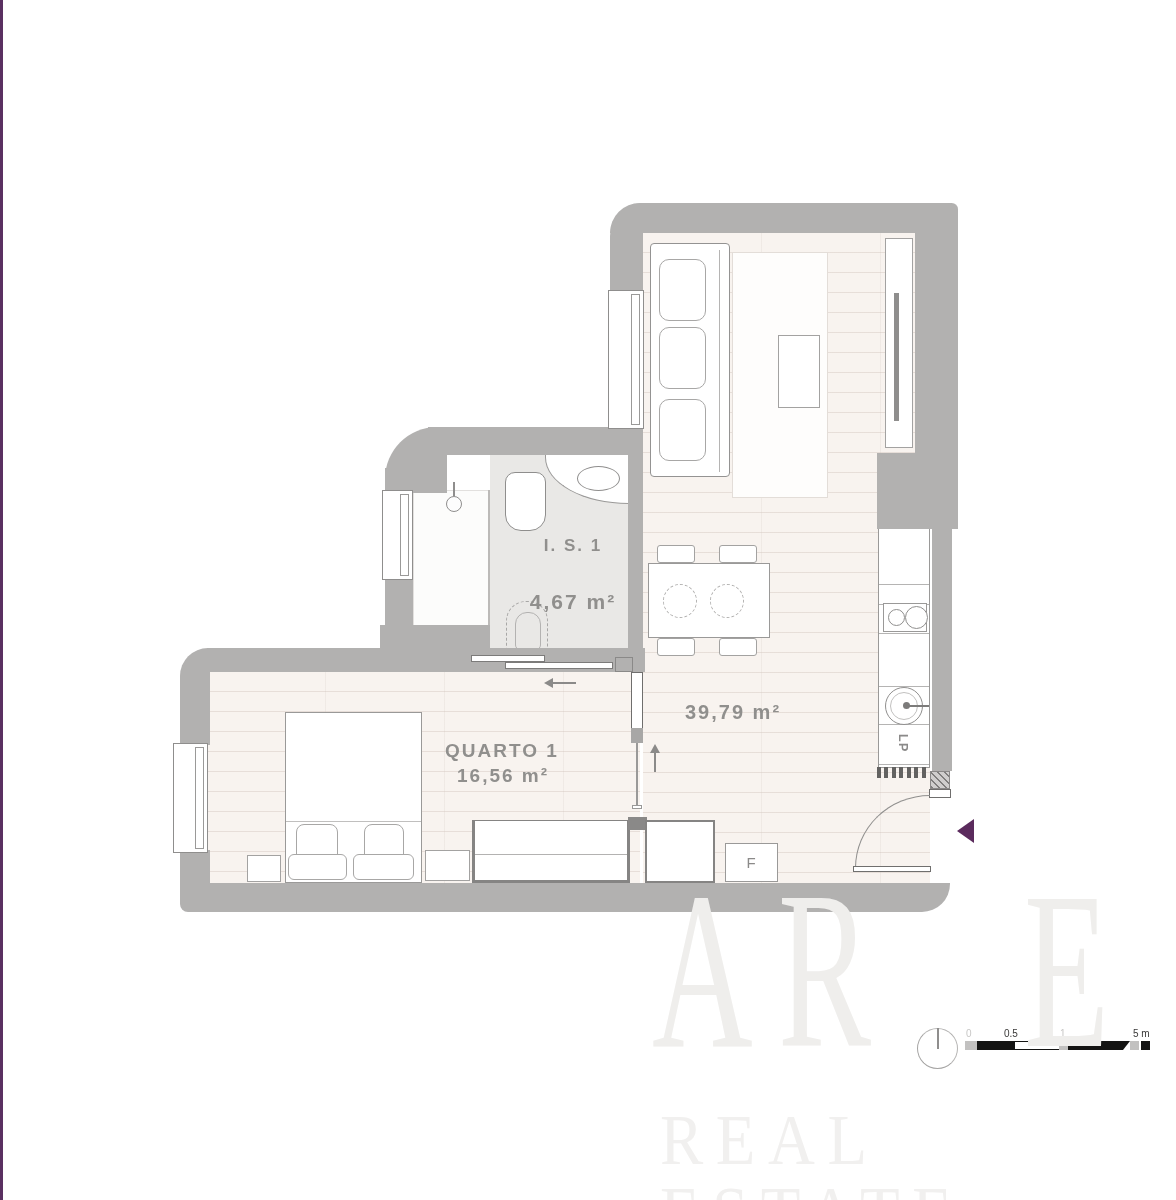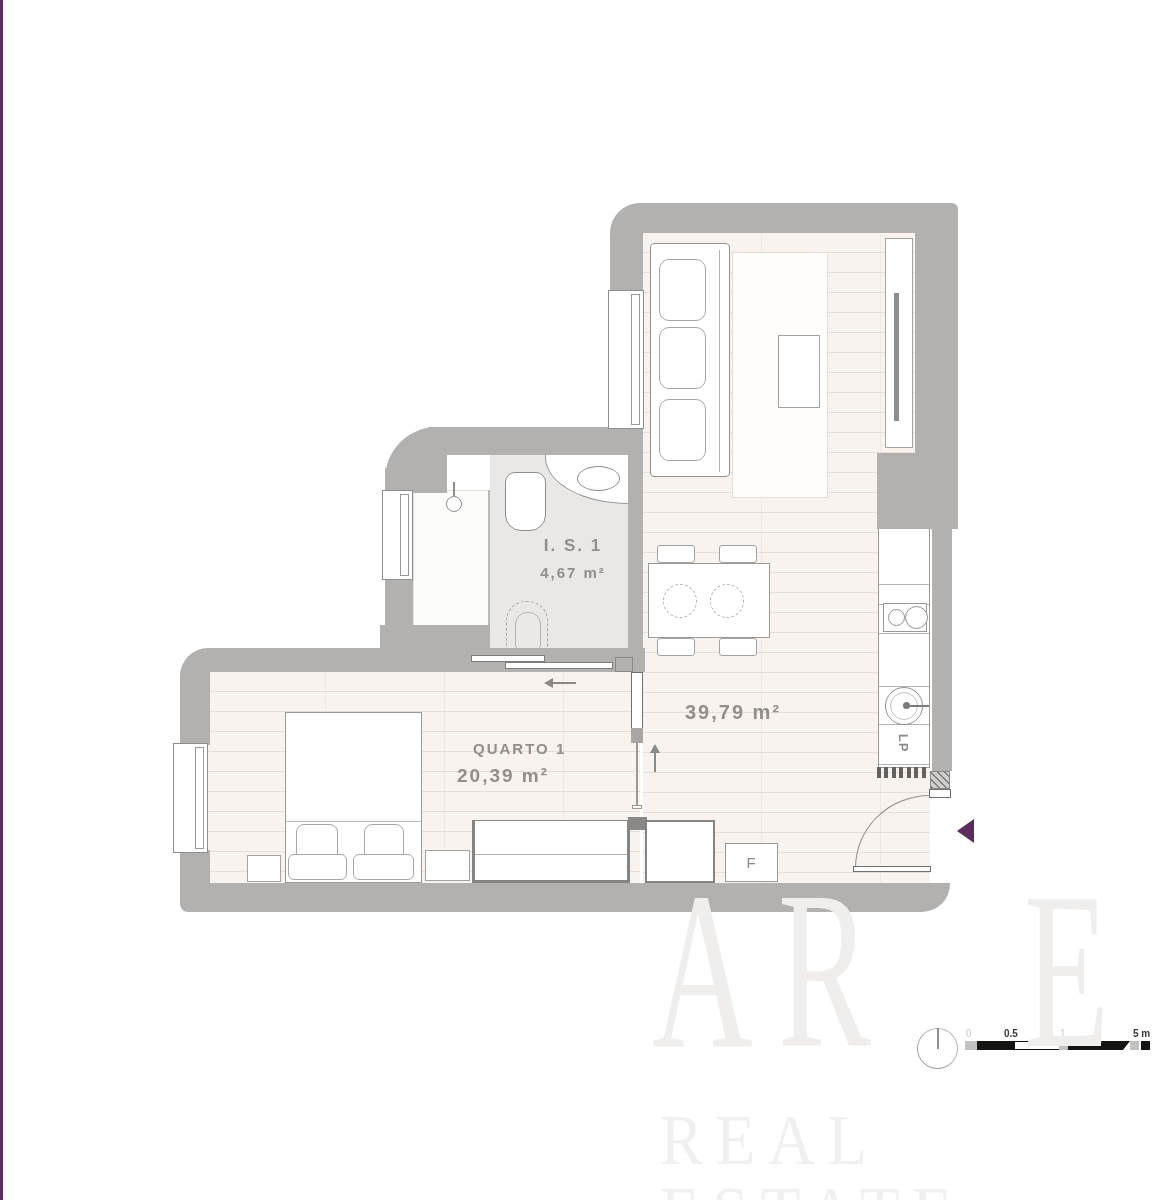--- a/index.html
+++ b/index.html
@@ -132,32 +132,32 @@
      border:3px solid #858483;border-top-width:1px;}
   [data-name="wardrobe-shelf-line"]{position:absolute;left:0;top:33px;width:100%;height:1px;background:#b3b2b1;}
   [data-name="wardrobe-post"]{left:628px;top:817px;width:19px;height:13px;background:#8a8988;}
   [data-name="wardrobe-2"]{left:645px;top:820px;width:70px;height:63px;background:#fff;border:2px solid #858483;}
   [data-name="fridge-box"]{left:725px;top:843px;width:53px;height:39px;background:#fff;border:1px solid #9a9998;
      display:flex;align-items:center;justify-content:center;color:#8b8a89;font-size:15px;letter-spacing:1px;}
 
   
   .roomlabel{color:#908f8d;font-weight:600;letter-spacing:2px;}
   [data-name="label-is1-name"]{left:488px;top:536px;width:170px;text-align:center;font-size:17px;}
-  [data-name="label-is1-area"]{left:488px;top:564px;width:170px;text-align:center;font-size:15px;}
-  [data-name="label-quarto-name"]{left:473px;top:740px;width:220px;font-size:15px;}
+  [data-name="label-is1-area"]{left:488px;top:590px;width:170px;text-align:center;font-size:21px;}
+  [data-name="label-quarto-name"]{left:445px;top:740px;width:220px;font-size:19px;}
   [data-name="label-quarto-area"]{left:457px;top:765px;width:220px;font-size:19px;}
   [data-name="label-sala-name"]{left:685px;top:676px;width:280px;font-size:20px;letter-spacing:1.5px;}
   [data-name="label-sala-area"]{left:685px;top:701px;width:220px;font-size:20px;}
 
   
   [data-name="north-circle-icon"]{left:917px;top:1028px;width:41px;height:41px;border:1px solid #b5b4b3;border-radius:50%;
      border-left-color:#a5a4a3;border-bottom-color:#a5a4a3;}
   [data-name="north-needle"]{left:937px;top:1028px;width:1.5px;height:21px;background:#8f8e8d;}
   .sb-label{position:absolute;top:0;font-size:10px;}
-  .sb-light{color:#c8c7c6;} .sb-dark{color:#3a3938;font-weight:700;text-align:center;}
+  .sb-light{color:#c8c7c6;} .sb-dark{color:#3a3938;font-weight:400;text-align:center;}
   [data-name="scale-bar"]{left:963px;top:1028px;width:200px;height:24px;}
   [data-name="scale-bar-track"]{position:absolute;left:2px;top:13px;height:9px;display:flex;}
   .sbseg{height:9px;}
   .sb-gray{background:#c2c1c0;} .sb-black{background:#141413;}
   .sb-white{background:#fff;border-top:1.5px solid #141413;border-bottom:1.5px solid #141413;box-sizing:border-box;}
   .sb-slant{clip-path:polygon(0 0,100% 0,calc(100% - 7px) 100%,0 100%);}
 
   
   .wm{color:#efeeec;font-family:"Liberation Serif","DejaVu Serif",serif;line-height:1;z-index:9;
       transform-origin:left top;pointer-events:none;}
@@ -283,21 +283,21 @@
   <div class="abs" data-name="interior-door-leaf"></div>
   <div class="abs" data-name="interior-door-block"></div>
   <div class="abs" data-name="interior-door-line"></div>
   <div class="abs" data-name="interior-door-tick"></div>
   <div class="abs" data-name="entry-arrow-line"></div>
   <div class="abs" data-name="entry-arrow-head-icon"></div>
 
   <div class="abs roomlabel" data-name="label-is1-name">I. S. 1</div>
   <div class="abs roomlabel" data-name="label-is1-area">4,67 m²</div>
   <div class="abs roomlabel" data-name="label-quarto-name">QUARTO 1</div>
-  <div class="abs roomlabel" data-name="label-quarto-area">20,39 m²</div>
+  <div class="abs roomlabel" data-name="label-quarto-area">16,56 m²</div>
   <div class="abs roomlabel" data-name="label-sala-area">39,79 m²</div>
 
   <div class="abs" data-name="north-circle-icon"></div>
   <div class="abs" data-name="north-needle"></div>
   <div class="abs" data-name="scale-bar">
     <span class="sb-label sb-light" style="left:3px" data-name="scale-tick-0">0</span>
     <span class="sb-label sb-dark" style="left:41px" data-name="scale-tick-05">0.5</span>
     <span class="sb-label sb-light" style="left:97px" data-name="scale-tick-1">1</span>
     <span class="sb-label sb-dark" style="left:170px" data-name="scale-tick-2m">5 m</span>
     <div data-name="scale-bar-track">

